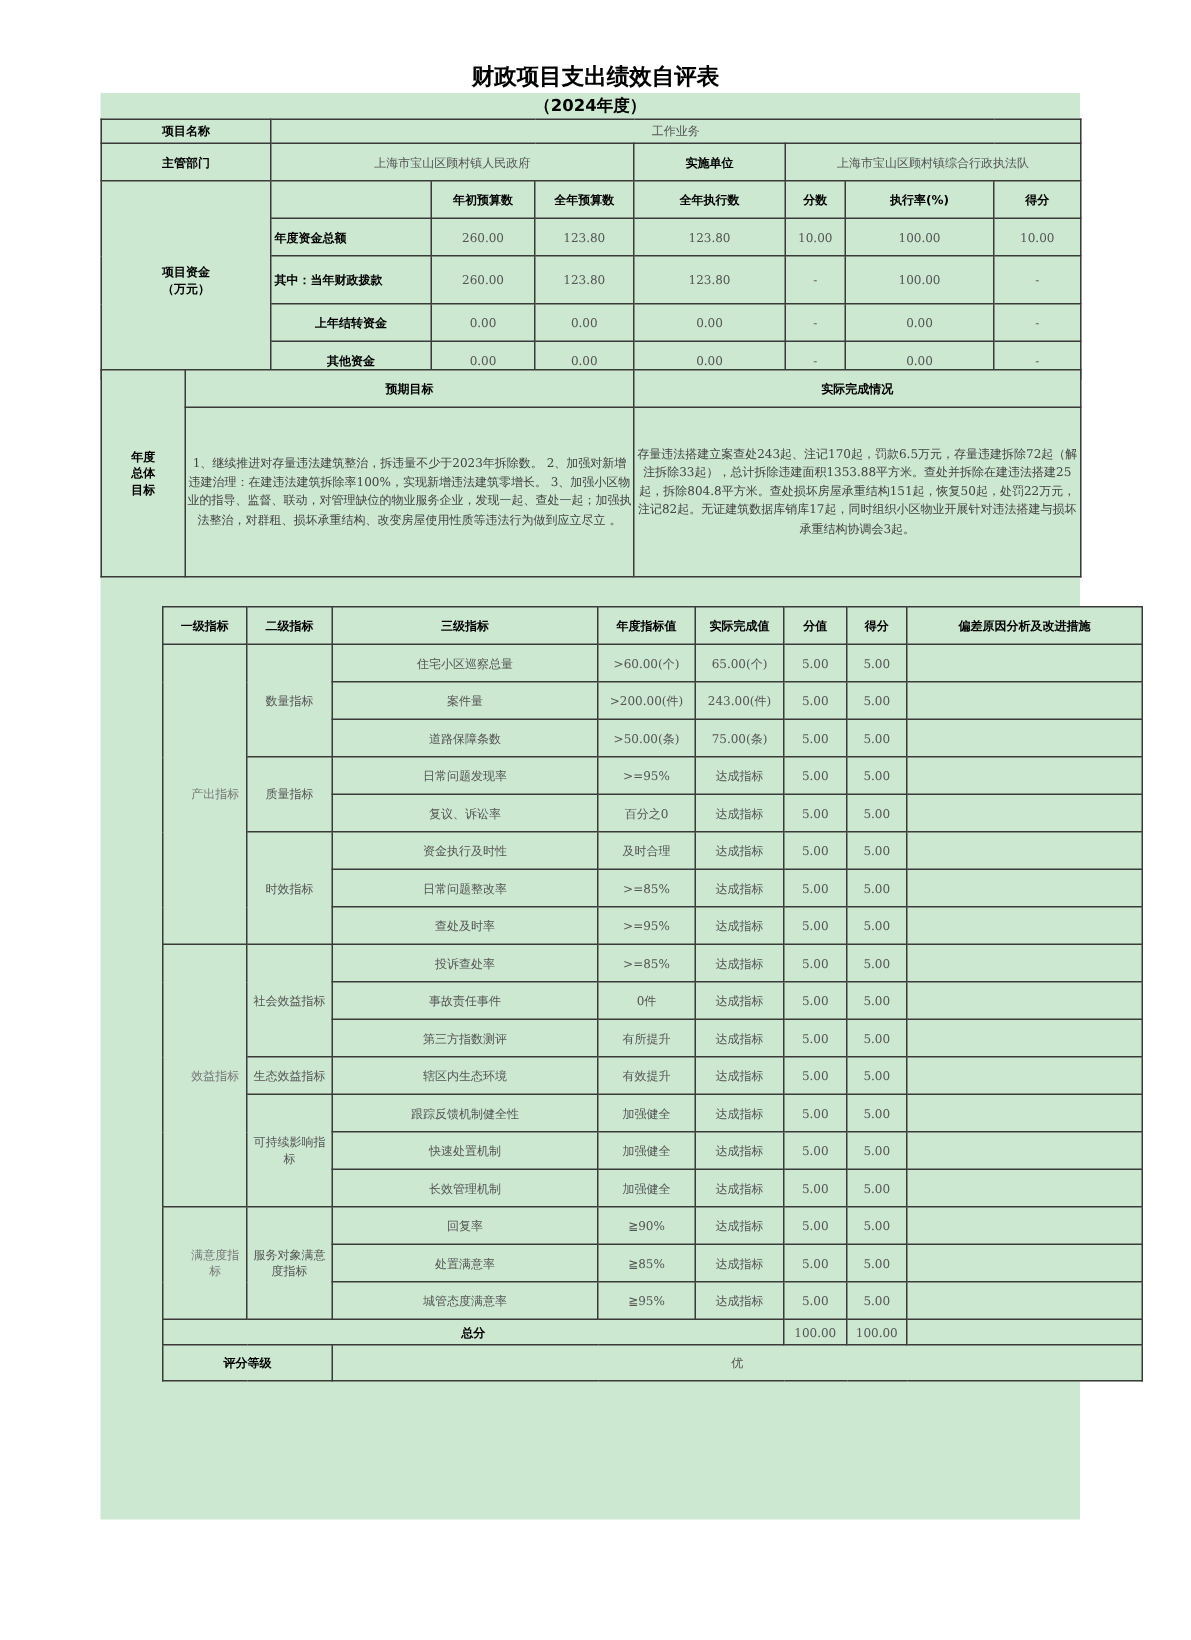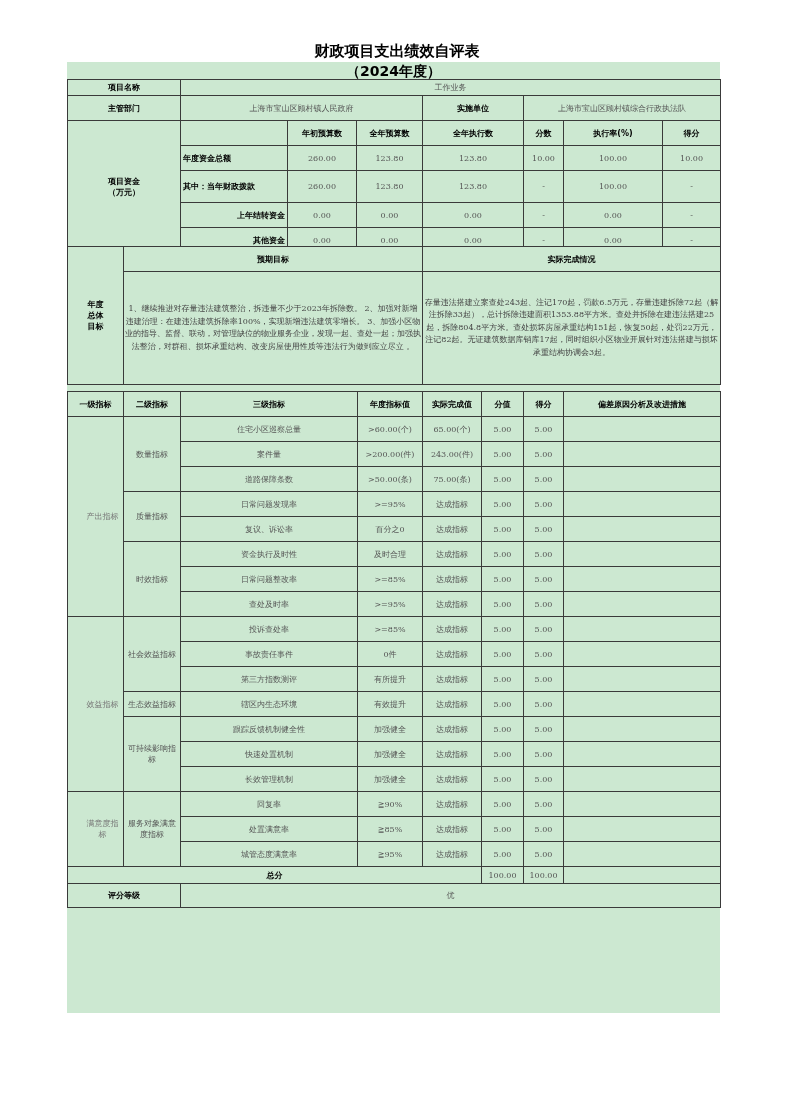--- a/index.html
+++ b/index.html
@@ -2,27 +2,27 @@
 <html><head>
 <meta charset="utf-8">
 <style>
   html, body { margin:0; padding:0; background:#ffffff; }
   body { width:794px; height:1093px; position:relative; overflow:hidden;
          font-family:"DejaVu Serif","Liberation Serif",serif; }
   .title { position:absolute; left:0; top:42px; width:794px; text-align:center;
            font-family:"DejaVu Sans","Liberation Sans",sans-serif; font-weight:bold; font-size:15px; color:#000; }
   .sheet { position:absolute; left:67px; top:62px; width:653px; height:951px; background:#cce8d1; }
   .subtitle { position:absolute; left:67px; top:63px; width:653px; text-align:center;
-              font-family:"DejaVu Sans","Liberation Sans",sans-serif; font-weight:bold; font-size:14px; color:#000; line-height:16px; }
+              font-family:"DejaVu Sans","Liberation Sans",sans-serif; font-weight:bold; font-size:11px; color:#000; line-height:16px; }
   table { position:absolute; left:67px; border-collapse:collapse; table-layout:fixed; background:#cce8d1; }
   td { border:1px solid #3a3a3a; font-size:8px; text-align:center; vertical-align:middle; color:#555;
        padding:0 2px; overflow:hidden; line-height:11px; }
   td.h { font-family:"DejaVu Sans","Liberation Sans",sans-serif; font-weight:bold; color:#000; font-size:8px; }
   td.hl { text-align:left; }
-  td.hr { text-align:right; }
+  td.hr { }
   td.txt { text-align:center; font-size:8px; line-height:12.5px; color:#444; padding:0 1px; }
   td.lvl1 { color:#777;padding-left:16px; }
 </style>
 </head>
 <body>
 
 <div class="sheet"></div>
 <div class="title">财政项目支出绩效自评表</div>
 <div class="subtitle">（2024年度）</div>
 
@@ -116,21 +116,21 @@
     <td class="h">预期目标</td>
     <td class="h">实际完成情况</td>
   </tr>
   <tr style="height:113px">
     <td class="txt">1、继续推进对存量违法建筑整治，拆违量不少于2023年拆除数。 2、加强对新增违建治理：在建违法建筑拆除率100%，实现新增违法建筑零增长。 3、加强小区物业的指导、监督、联动，对管理缺位的物业服务企业，发现一起、查处一起；加强执法整治，对群租、损坏承重结构、改变房屋使用性质等违法行为做到应立尽立 。</td>
     <td class="txt">存量违法搭建立案查处243起、注记170起，罚款6.5万元，存量违建拆除72起（解注拆除33起），总计拆除违建面积1353.88平方米。查处并拆除在建违法搭建25起，拆除804.8平方米。查处损坏房屋承重结构151起，恢复50起，处罚22万元，注记82起。无证建筑数据库销库17起，同时组织小区物业开展针对违法搭建与损坏承重结构协调会3起。</td>
   </tr>
 </tbody>
   </table>
 
-<table style="top:391px; width:653px;">
+<table style="top:404px; width:653px;margin-left:41px;">
   <colgroup>
     <col style="width:56px">
       <col style="width:57px">
       <col style="width:177px">
       <col style="width:65px">
     <col style="width:59px">
       <col style="width:42px">
       <col style="width:40px">
       <col style="width:157px">
   </colgroup>

